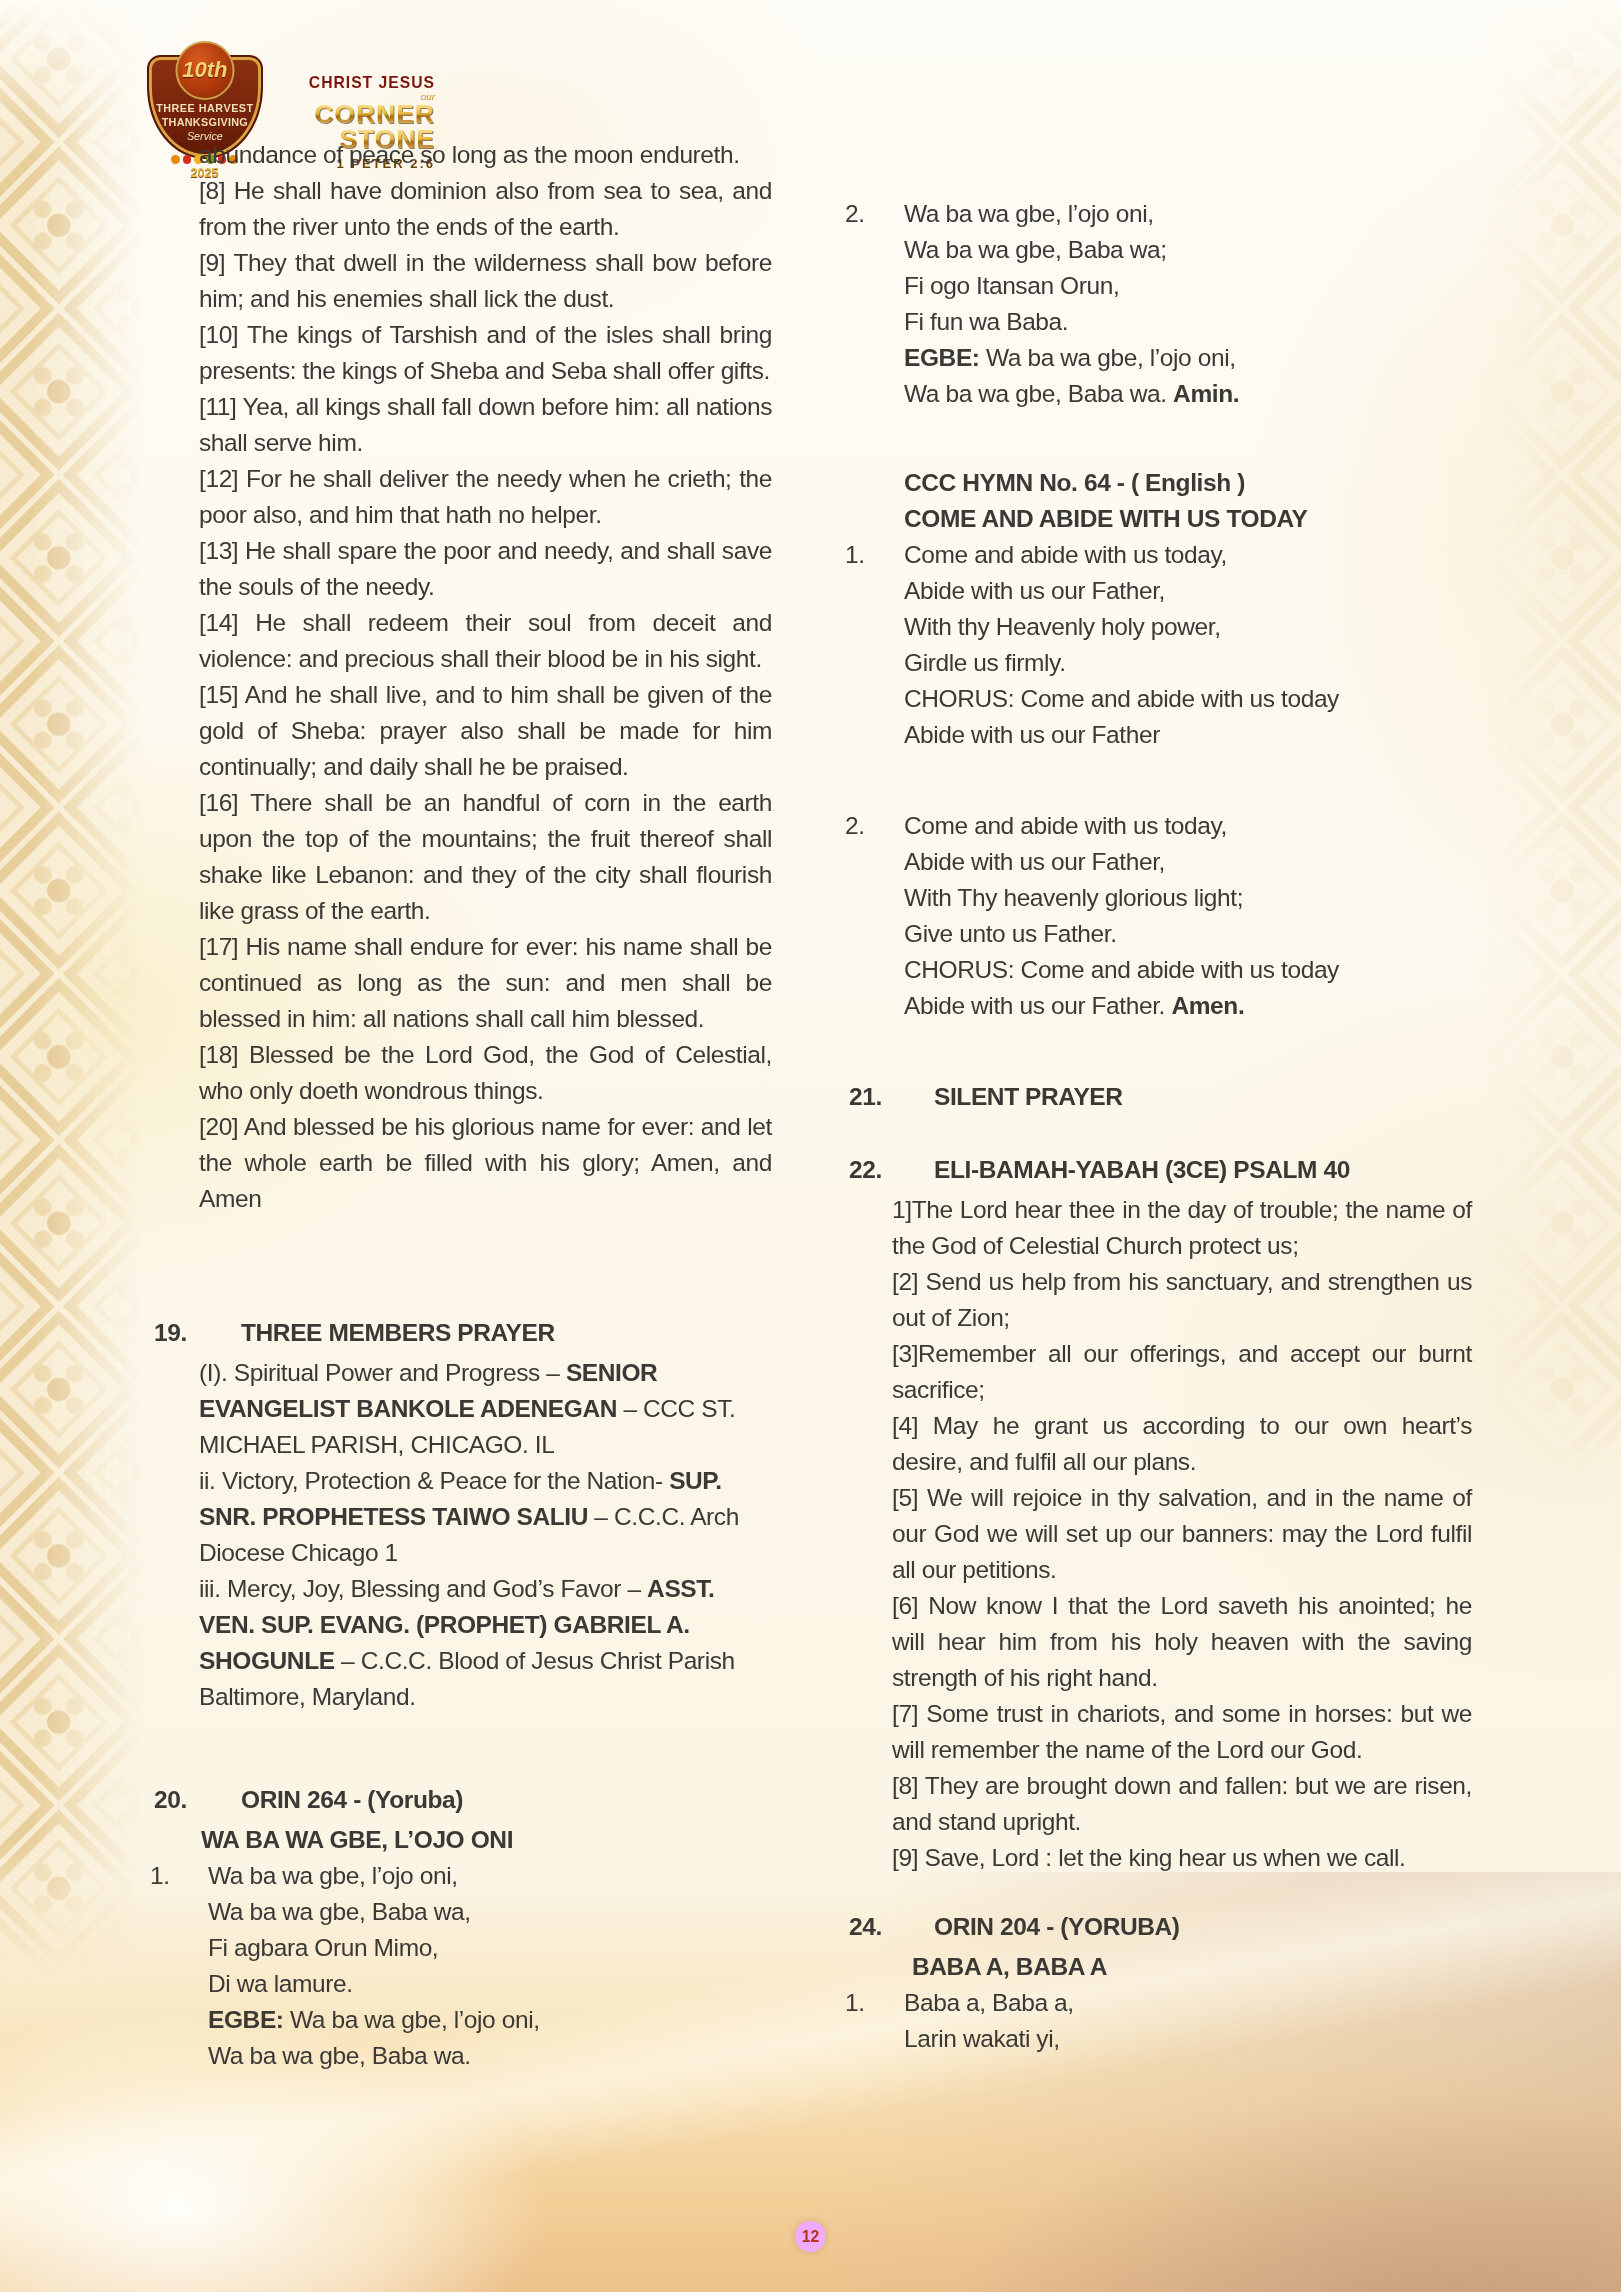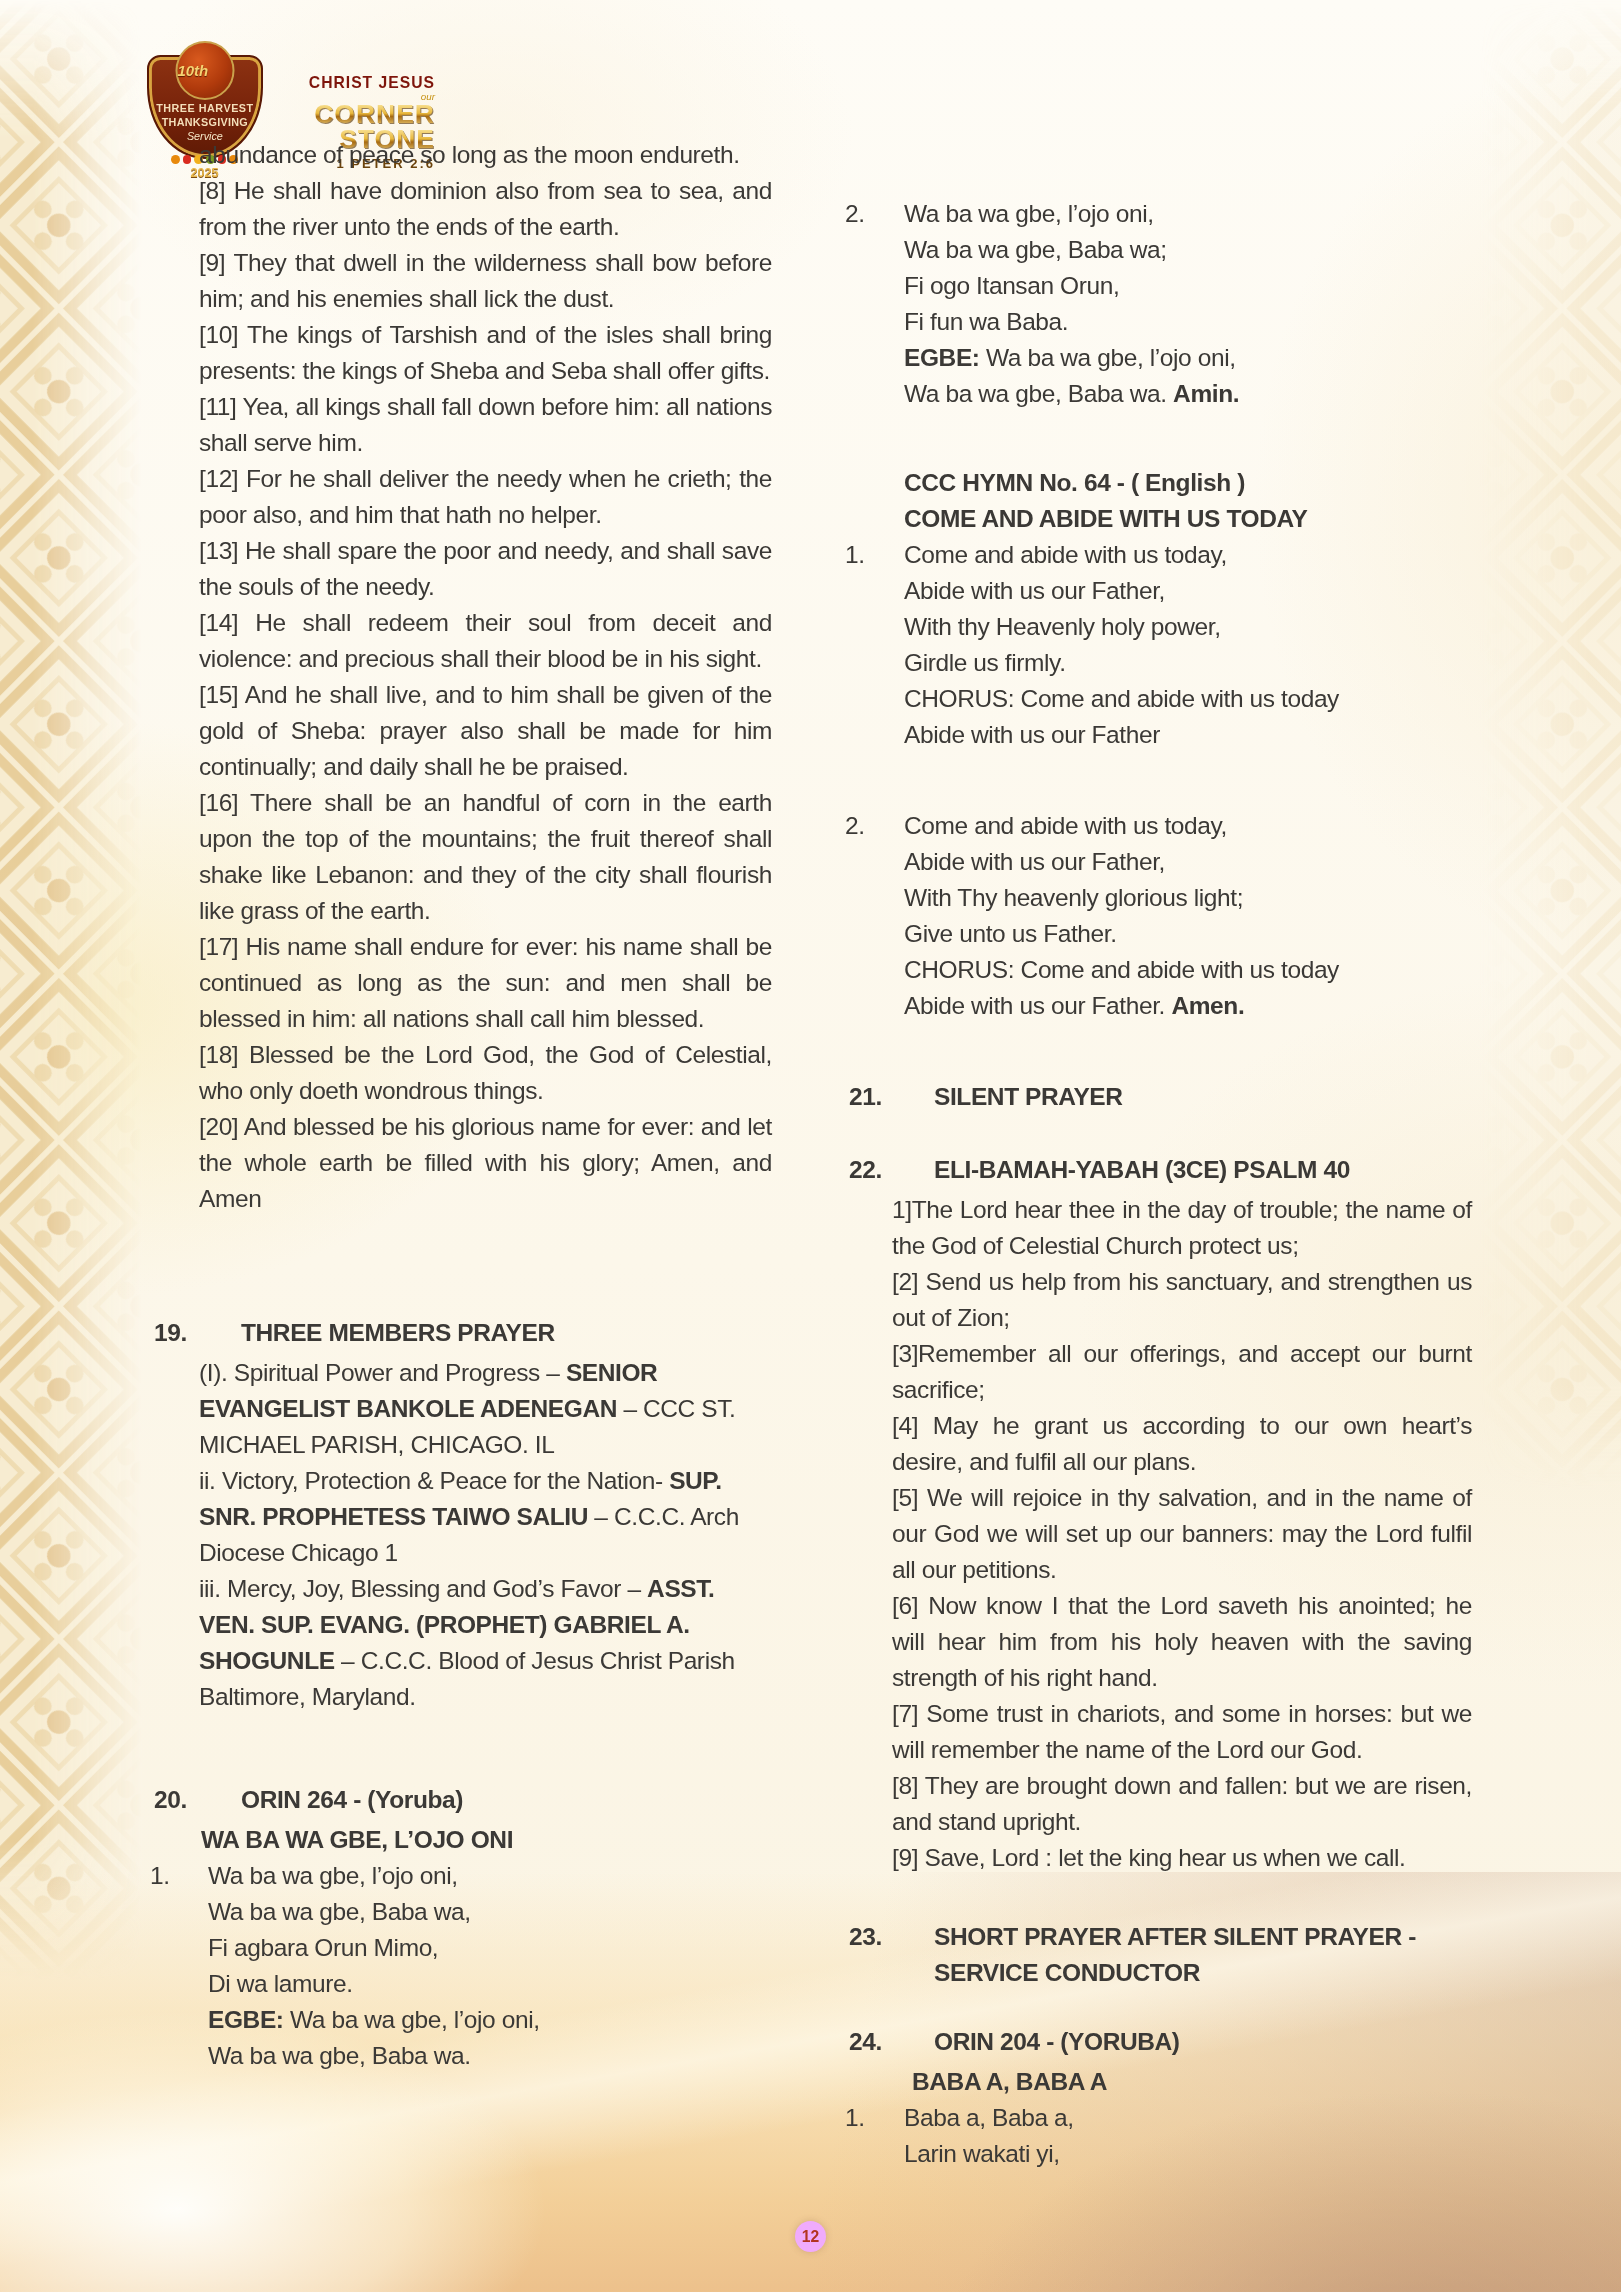--- a/index.html
+++ b/index.html
@@ -46,22 +46,22 @@
   .crest-shield{
     position:absolute;left:3.9px;top:13.7px;width:112px;height:100px;
     background:linear-gradient(180deg,#8d3212 0%,#77230a 55%,#5f1a05 100%);
     border:2.9px solid #581805;box-shadow:inset 0 0 0 2.9px #d9a441;
     border-radius:13.7px 13.7px 59px 59px / 13.7px 13.7px 73px 73px;
   }
   .crest-circle{
     position:absolute;left:50%;top:-15.7px;transform:translateX(-50%);
     width:55px;height:55px;border-radius:50%;
     background:radial-gradient(circle at 38% 32%,#d95a1e 0%,#b03a0c 55%,#7e2404 100%);
-    border:2.9px solid #caa24c;display:flex;align-items:center;
-    color:#f5d372;font-weight:bold;font-style:italic;font-size:15px;
+    border:2.9px solid #caa24c;display:flex;align-items:center;justify-content:center;
+    color:#f5d372;font-weight:bold;font-style:italic;font-size:22px;
     text-shadow:0 1px 1px #5a1a02;
   }
   .crest-l1{position:absolute;left:0;right:0;top:45px;color:#f4dfba;font-weight:bold;font-size:10.8px;letter-spacing:0.5px;}
   .crest-l2{position:absolute;left:0;right:0;top:59px;color:#f4dfba;font-weight:bold;font-size:10.8px;letter-spacing:0.3px;}
   .crest-l3{position:absolute;left:0;right:0;top:73px;color:#f8e9c9;font-style:italic;font-size:10.8px;}
   .crest-fruits{position:absolute;left:0;right:0;top:114px;display:flex;justify-content:center;gap:2.9px;}
   .crest-fruits i{width:8.8px;height:8.8px;border-radius:50%;display:block;}
   .f1{background:#e8890c}.f2{background:#d92b1f}.f3{background:#f2b01e}.f4{background:#7a9c23}.f5{background:#d92b1f}.f6{background:#e8890c}
   .crest-year{position:absolute;left:0;right:0;top:125px;color:#e7b64a;font-weight:bold;font-size:12.7px;text-shadow:0 1px 0 #7a4a12;}
   .wordmark{position:absolute;left:155px;top:39px;width:137px;text-align:right;}
@@ -288,26 +288,20 @@
       <p class="para">[2] Send us help from his sanctuary, and strengthen us out of Zion;</p>
       <p class="para">[3]Remember all our offerings, and accept our burnt sacrifice;</p>
       <p class="para">[4] May he grant us according to our own heart’s desire, and fulfil all our plans.</p>
       <p class="para">[5] We will rejoice in thy salvation, and in the name of our God we will set up our banners: may the Lord fulfil all our petitions.</p>
       <p class="para">[6] Now know I that the Lord saveth his anointed; he will hear him from his holy heaven with the saving strength of his right hand.</p>
       <p class="para">[7] Some trust in chariots, and some in horses: but we will remember the name of the Lord our God.</p>
       <p class="para">[8] They are brought down and fallen: but we are risen, and stand upright.</p>
       <p class="para">[9] Save, Lord : let the king hear us when we call.</p>
     </section>
 
-    <section class="mt-sec23">
-      <div class="h-row">
-        <span class="num">23.</span>
-        <span class="h-title">SHORT PRAYER AFTER SILENT PRAYER - SERVICE CONDUCTOR</span>
-      </div>
-    </section>
 
     <section class="mt-sec24">
       <div class="h-row">
         <span class="num">24.</span>
         <span class="h-title">ORIN 204 - (YORUBA)</span>
       </div>
       <div class="h-sub">BABA A, BABA A</div>
       <div class="stanza-row">
         <span class="num">1.</span>
         <div class="stanza">

